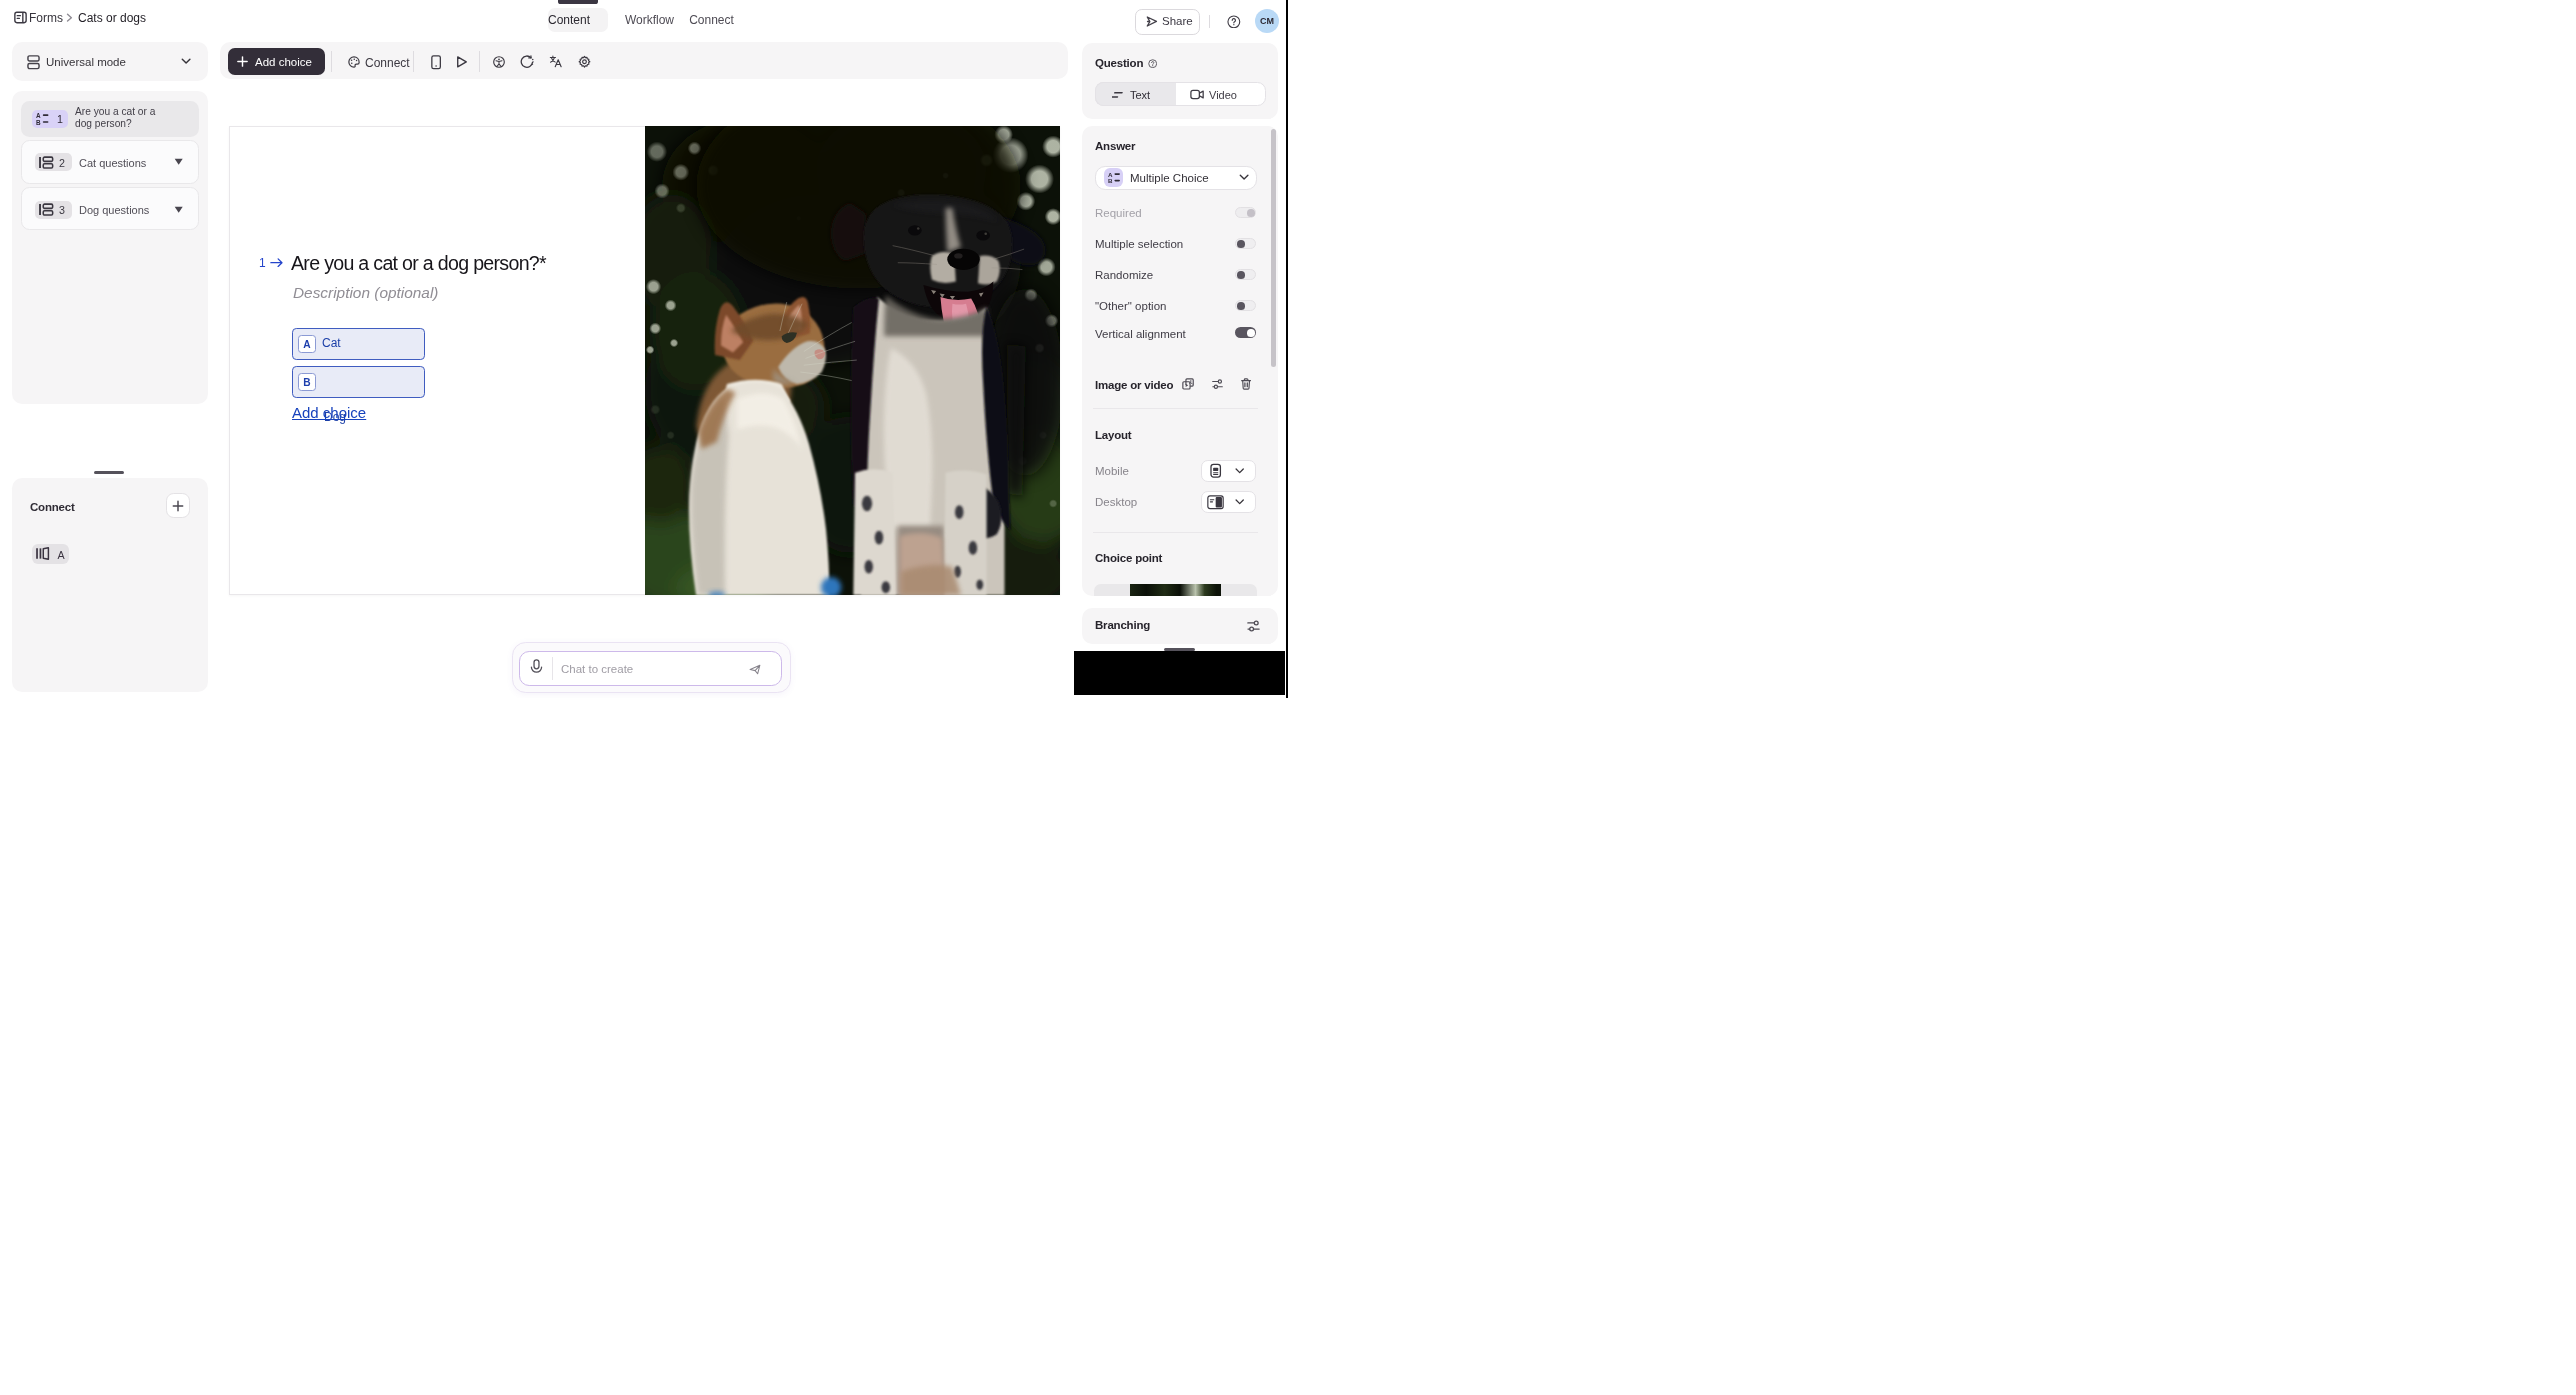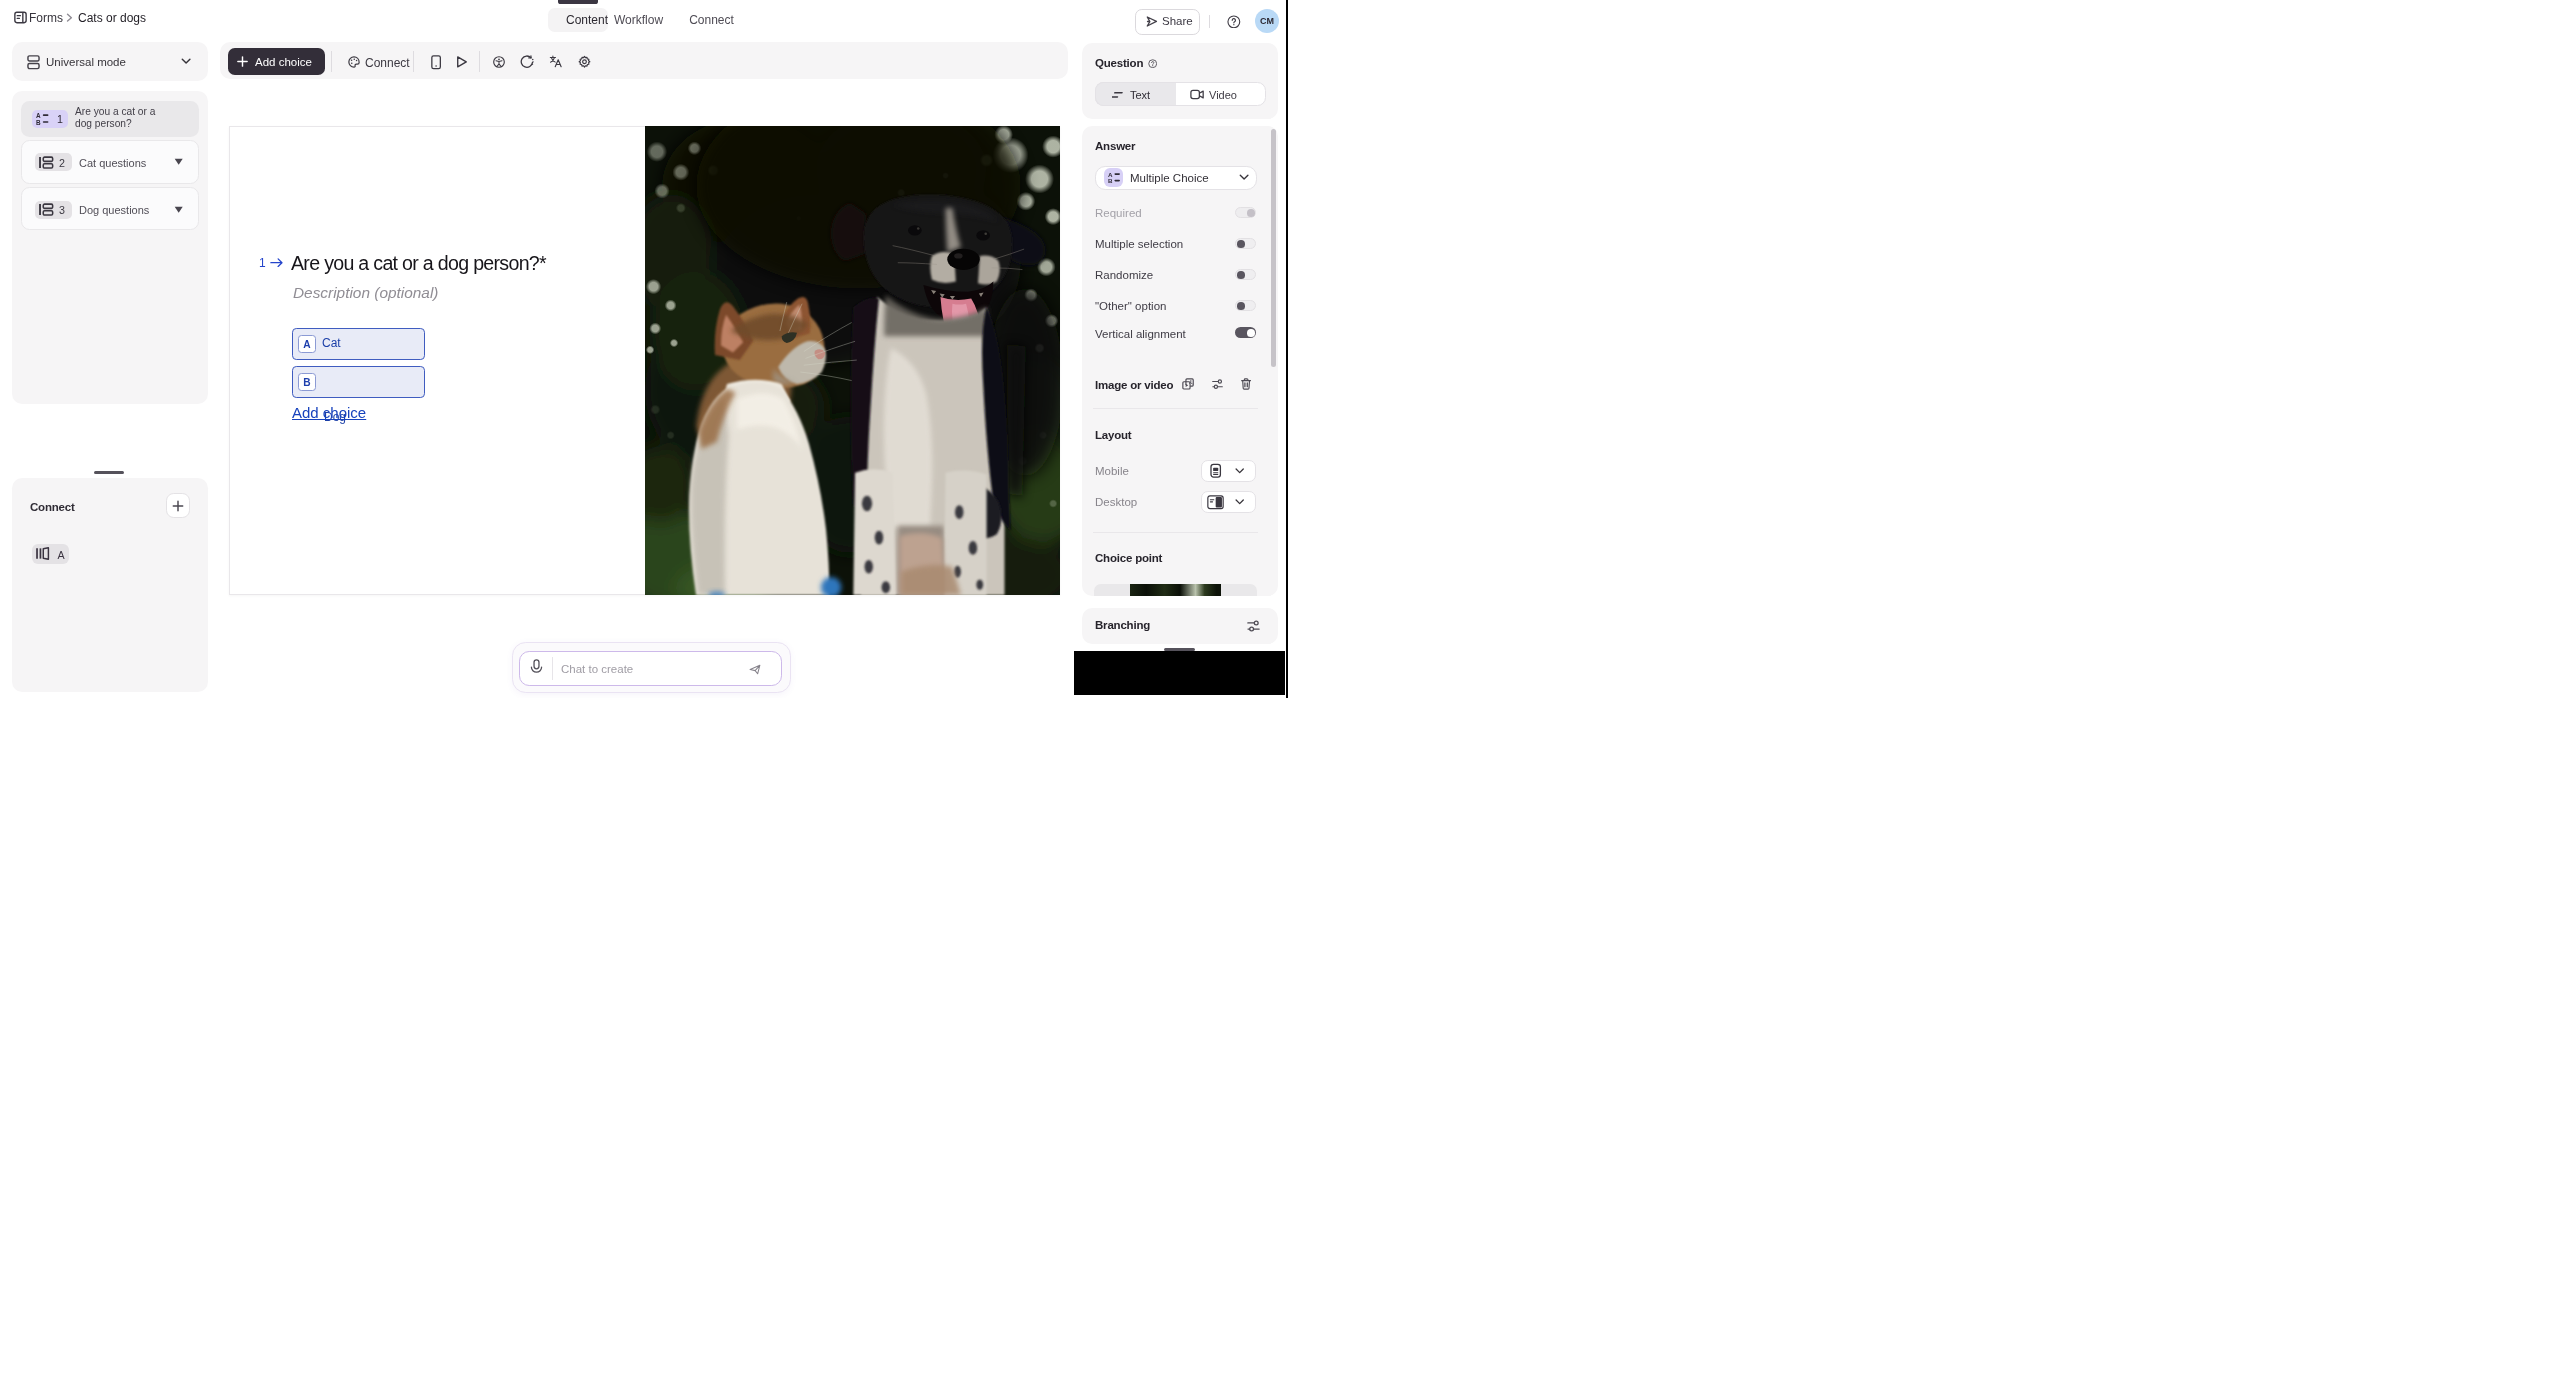--- a/index.html
+++ b/index.html
@@ -23,22 +23,22 @@
     <line x1="3.7" y1="8.6" x2="6.2" y2="8.6" stroke="#3b3842" stroke-width="1.5" stroke-linecap="round"></line>
     <line x1="10.2" y1="1.5" x2="10.2" y2="13.5" stroke="#3b3842" stroke-width="1.6"></line>
   </svg>
   <div class="abs" style="left:29px;top:11px;font-size:12px;color:#37343c;">Forms</div>
   <svg class="abs" style="left:65px;top:13px;" width="8.5" height="9.4" viewBox="0 0 10 11">
         <path d="M3 1.5 L7.5 5.5 L3 9.5" stroke="#8e8b93" stroke-width="1.6" fill="none" stroke-linecap="round" stroke-linejoin="round"></path>
       </svg>
   <div class="abs" style="left:78px;top:11px;font-size:12px;color:#201d24;">Cats or dogs</div>
 
   <div class="abs" style="left:548px;top:7.7px;width:60px;height:24px;background:#f4f3f4;border-radius:6.8px;"></div>
-  <div class="abs" style="left:548px;top:7.7px;width:60px;height:24px;line-height:24px;text-align:right;font-size:12px;color:#2c2931;">Content</div>
-  <div class="abs" style="left:614px;top:7.7px;width:60px;height:24px;line-height:24px;text-align:left;font-size:12px;color:#4e4b54;">Workflow</div>
+  <div class="abs" style="left:548px;top:7.7px;width:60px;height:24px;line-height:24px;text-align:left;font-size:12px;color:#2c2931;">Content</div>
+  <div class="abs" style="left:614px;top:7.7px;width:60px;height:24px;line-height:24px;text-align:right;font-size:12px;color:#4e4b54;">Workflow</div>
   <div class="abs" style="left:684px;top:7.7px;width:55px;height:24px;line-height:24px;text-align:center;font-size:12px;color:#4e4b54;">Connect</div>
 
   <div class="abs" style="left:1135px;top:8.5px;width:65px;height:26px;border:0.9px solid #dbd9dd;border-radius:6.8px;background:#fff;"></div>
   <svg class="abs" style="left:1145px;top:15px;" width="13" height="13" viewBox="0 0 15 15">
         <path d="M2.6 2.3 L13.2 7.4 L2.6 12.7 L5.6 7.6 Z M2.9 7.5 L5.6 7.6" fill="none" stroke="#44414a" stroke-width="1.5" stroke-linejoin="round" stroke-linecap="round"></path>
       </svg>
   <div class="abs" style="left:1162px;top:14.5px;font-size:11.5px;color:#3b3842;">Share</div>
   <div class="abs" style="left:1209px;top:14.5px;width:0.9px;height:13.7px;background:#dddbdf;"></div>
   <svg class="abs" style="left:1227px;top:14.5px;" width="13.7" height="13.7" viewBox="0 0 16 16">
     <circle cx="8" cy="8" r="6.9" fill="none" stroke="#3f3c45" stroke-width="1.3"></circle>

